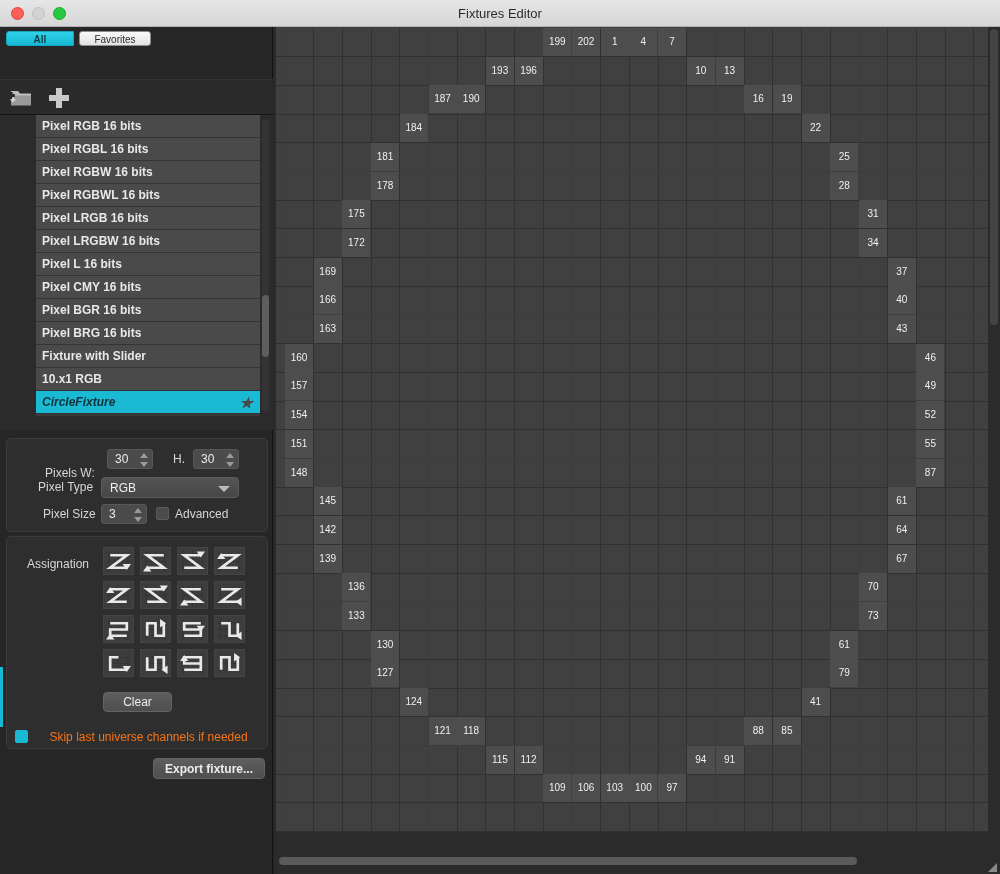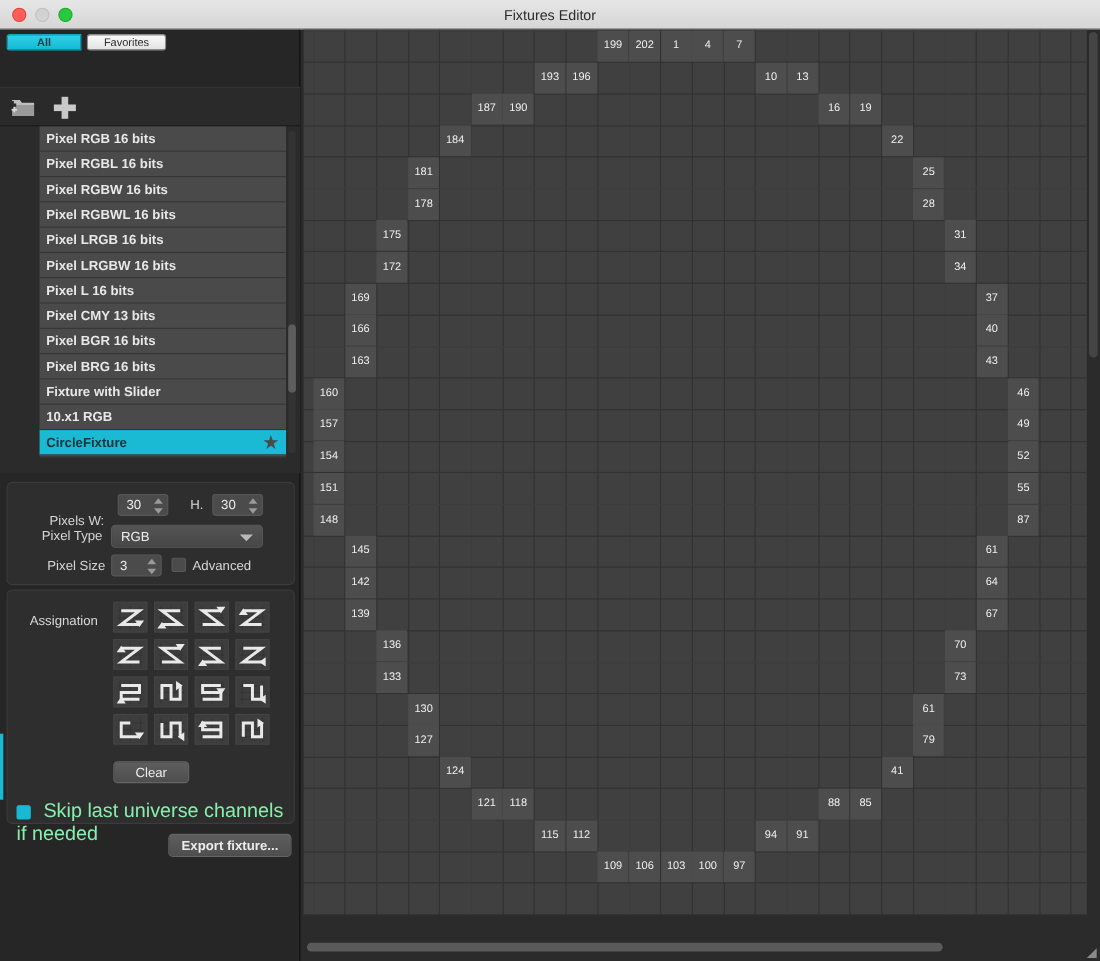--- a/index.html
+++ b/index.html
@@ -76,21 +76,21 @@
   .litem {
     height: 23px; line-height: 23px;
     padding-left: 6px;
     font-size: 12px; font-weight: bold;
     color: #e8e8e8;
     background: #4a4a4a;
     border-bottom: 1px solid #343434;
     position: relative;
   }
   .litem.sel {
-    background: #1ab9d4; color: #103339;
+    background: #1ab9d4; color: #103339; font-style: italic;
   }
   .star {
     position: absolute; right: 7px; top: 4px;
     font-size: 15px; color: #4a4a4a; line-height: 15px;
   }
   .scrollbar-v {
     position: absolute; left: 262px; top: 4px; width: 7px; height: 293px;
     background: #333; border-radius: 4px;
   }
   .scrollbar-v .thumb {
@@ -160,21 +160,21 @@
   .assign-cell svg { display: block; }
 
   .btn {
     background: linear-gradient(to bottom,#5e5e5e,#4e4e4e);
     border: 1px solid #646464; border-radius: 4px;
     color: #ececec; font-size: 12px; text-align: center;
   }
   #clear-btn { position: absolute; left: 96px; top: 155px; width: 69px; height: 20px; line-height: 19px; }
   #skip-row { position: absolute; left: 8px; top: 190px; }
   #skip-row .cbx { vertical-align: -2px; margin-right: 7px; }
-  #skip-row span.t { font-size: 18px; color: #86efac; }
+  #skip-row span.t { font-size: 12px; color: #f97316; margin-left: 10px; }
   #export-btn { position: absolute; right: 3px; top: 5px; width: 112px; height: 21px; line-height: 20px; font-weight: bold; }
 
   
   .gridpanel {
     position: absolute; left: 274px; top: 27px; width: 726px; height: 847px;
     background: #2b2b2b;
   }
   .gridcanvas {
     position: absolute; left: 2px; top: 0px; width: 712px; height: 805px;
     background: #404040;
@@ -256,21 +256,21 @@
 
     <div class="listwrap">
       <div class="listbox" id="fixture-list">
           <div class="litem"><span>Pixel RGB 16 bits</span></div>
           <div class="litem"><span>Pixel RGBL 16 bits</span></div>
           <div class="litem"><span>Pixel RGBW 16 bits</span></div>
           <div class="litem"><span>Pixel RGBWL 16 bits</span></div>
           <div class="litem"><span>Pixel LRGB 16 bits</span></div>
           <div class="litem"><span>Pixel LRGBW 16 bits</span></div>
           <div class="litem"><span>Pixel L 16 bits</span></div>
-          <div class="litem"><span>Pixel CMY 13 bits</span></div>
+          <div class="litem"><span>Pixel CMY 16 bits</span></div>
           <div class="litem"><span>Pixel BGR 16 bits</span></div>
           <div class="litem"><span>Pixel BRG 16 bits</span></div>
           <div class="litem"><span>Fixture with Slider</span></div>
           <div class="litem"><span>10.x1 RGB</span></div>
           <div class="litem sel"><span>CircleFixture</span><span class="star">★</span></div>
         </div>
       <div class="scrollbar-v">
         <div class="thumb"></div>
       </div>
     </div>

